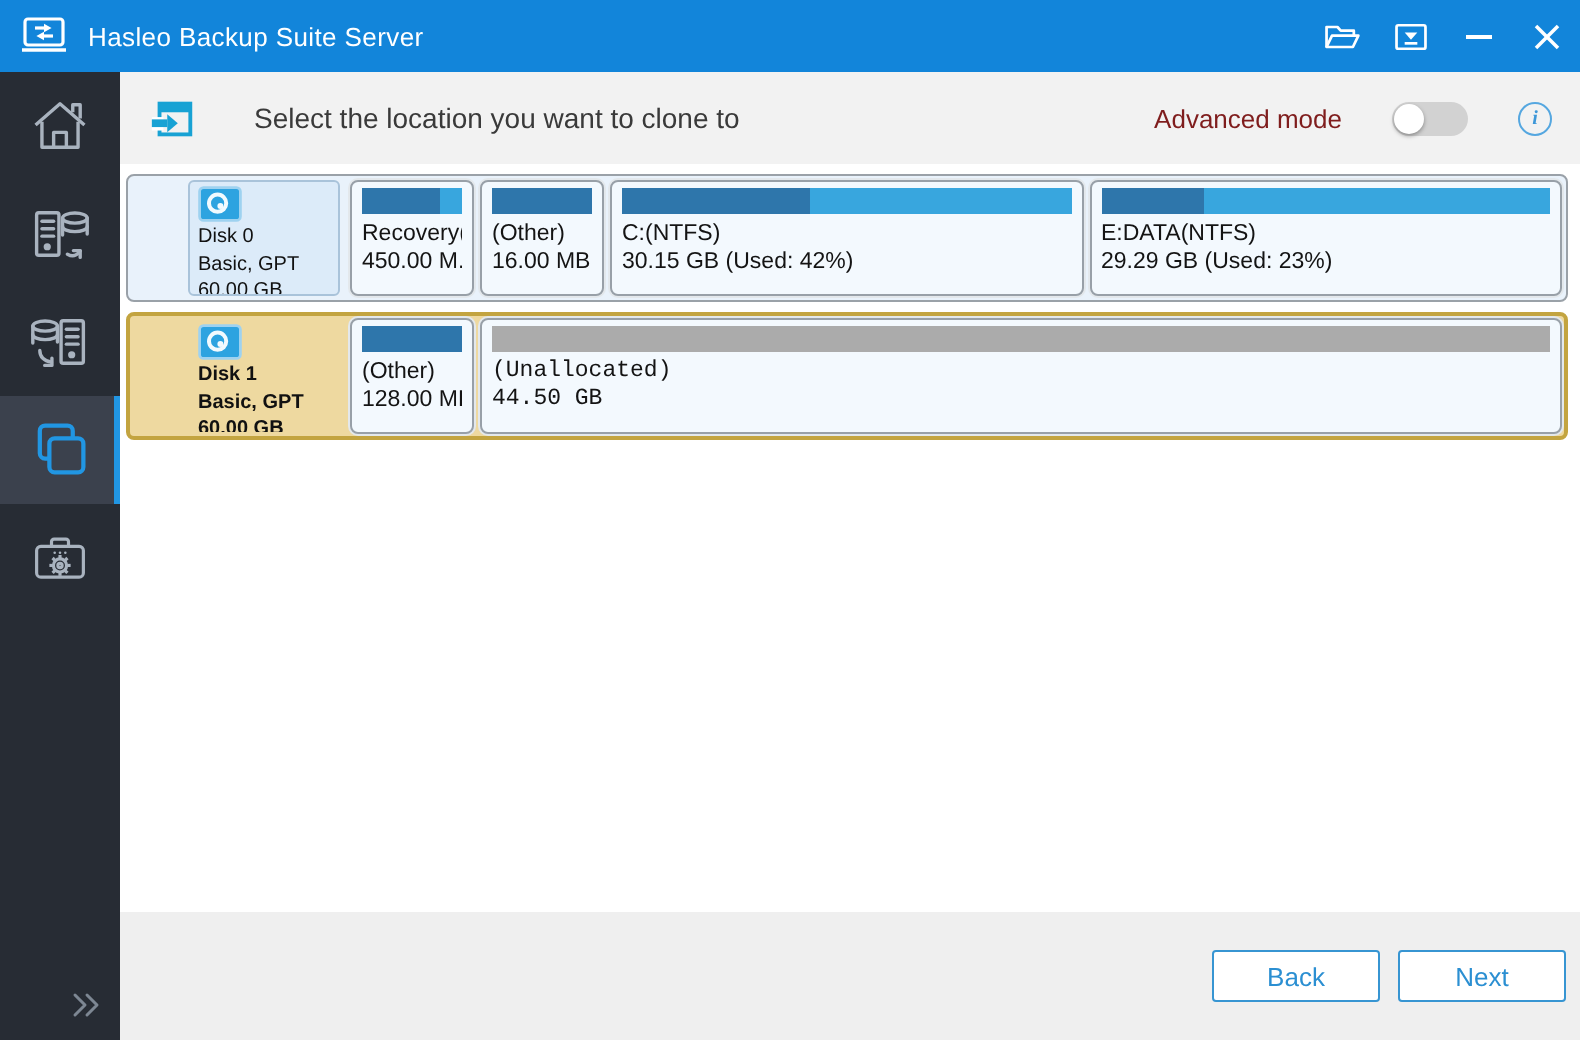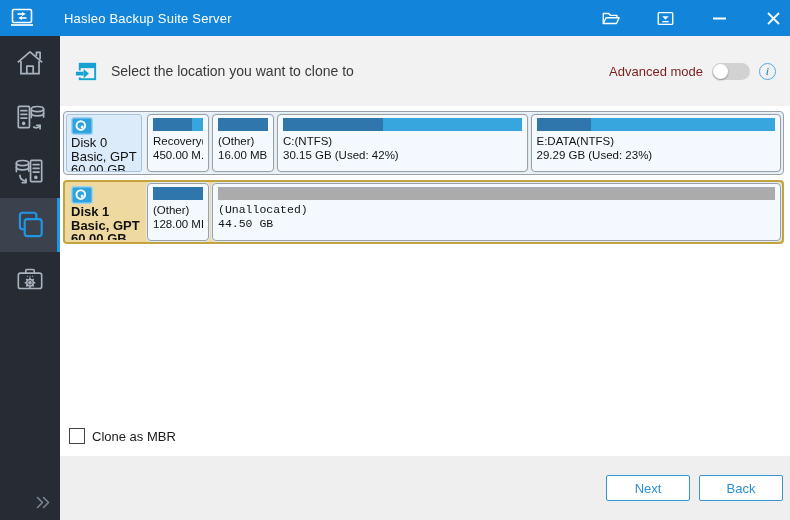--- a/index.html
+++ b/index.html
@@ -5,47 +5,47 @@
   html,body{margin:0;padding:0;}
   body{
     width:790px;height:520px;overflow:hidden;
     font-family:"Liberation Sans","DejaVu Sans",sans-serif;
     color:#1c1c1c;background:#fff;
     -webkit-font-smoothing:antialiased;
   }
   .window{width:790px;height:520px;display:flex;flex-direction:column;
     box-shadow:inset -1px 0 0 rgba(40,50,60,.35), inset 0 -1px 0 rgba(40,50,60,.55);}
   
-  .titlebar{height:36px;background:#1285da;display:flex;align-items:center;flex:0 0 36px;gap:20px;}
+  .titlebar{height:36px;background:#1285da;display:flex;align-items:center;flex:0 0 36px;}
   .app-logo{margin-left:10px;display:flex;align-items:center;}
   .titlebar-title{color:#fff;font-size:13px;margin-left:10px;flex:1;letter-spacing:.2px;}
   .win-ctrl{width:34px;height:36px;display:flex;align-items:center;justify-content:center;cursor:default;}
   
   .body-row{flex:1;display:flex;min-height:0;}
   .sidebar{width:60px;flex:0 0 60px;background:#272c34;display:flex;flex-direction:column;}
   .side-item{height:54px;display:flex;align-items:center;justify-content:center;cursor:pointer;}
   .side-item.selected{background:#3b414d;box-shadow:inset -3px 0 0 #2196e3;}
   .side-collapse{margin-top:auto;display:flex;justify-content:flex-end;padding:8px 8px 10px 0;cursor:pointer;}
   .main{flex:1;display:flex;flex-direction:column;min-width:0;}
   
-  .header{height:46px;flex:0 0 46px;background:#f2f2f2;display:flex;align-items:center;padding:12px 14px;}
+  .header{height:46px;flex:0 0 46px;background:#f2f2f2;display:flex;align-items:center;padding:0 14px;gap:16px;}
   .header-icon{margin-right:12px;display:flex;}
   .header-title{font-size:14px;color:#3a3a3a;flex:1;}
   .adv-label{font-size:13px;color:#7f1d1d;margin-right:9px;}
   .toggle{width:38px;height:17px;border-radius:9px;background:#d2d2d2;position:relative;cursor:pointer;margin-right:9px;}
   .toggle .knob{position:absolute;left:1px;top:1px;width:15px;height:15px;border-radius:50%;background:#fff;box-shadow:0 1px 2px rgba(0,0,0,.35);}
   .info-icon{width:15px;height:15px;border-radius:50%;border:1px solid #55a7e0;color:#3d97d8;
     font-size:10px;line-height:15px;text-align:center;font-family:"Liberation Serif",serif;font-style:italic;font-weight:bold;cursor:pointer;}
   
   .content{flex:1;background:#fff;display:flex;flex-direction:column;padding:5px 6px 0 3px;min-height:0;}
   .disk-row{display:flex;border:1px solid #9aa1a8;border-radius:4px;background:#e9f2fb;
     padding:2px;margin-bottom:5px;height:64px;box-sizing:border-box;cursor:pointer;}
   .disk-row.selected{background:#eed9a0;border:2px solid #c3a440;padding:1px;}
   .disk-info{width:76px;flex:0 0 76px;padding:2px 4px;box-sizing:border-box;border:1px solid transparent;border-radius:3px;
-    font-size:13px;line-height:13.5px;color:#111;overflow:hidden;white-space:nowrap;}
+    font-size:10px;line-height:13.5px;color:#111;overflow:hidden;white-space:nowrap;margin-left:28px;}
   .disk-row:not(.selected) .disk-info{background:#dcebf9;border-color:#a9c3da;}
   .disk-row.selected .disk-info{background:transparent;font-weight:bold;}
   .partitions{flex:1;display:flex;min-width:0;margin-left:2px;}
   .part{background:#f3f9fe;border:1px solid #98a0a8;border-radius:4px;margin-left:3px;
     padding:3px 5px;box-sizing:border-box;overflow:hidden;white-space:nowrap;cursor:pointer;
     box-shadow:0 0 0 1px #e3e8ec;}
   .part .bar{height:13px;background:#38a6de;margin-bottom:3px;overflow:hidden;}
   .part .bar.gray{background:#ababab;}
   .part .bar .used{height:100%;background:#2e76ab;}
   .part .l1,.part .l2{font-size:11.5px;line-height:14px;color:#141414;overflow:hidden;}
@@ -269,25 +269,21 @@
                 </div>
                 <div class="part" style="flex: 1 1 0px; font-family: Liberation Mono, monospace;">
                   <div class="bar gray"></div>
                   <div class="l1">(Unallocated)</div>
                   <div class="l2">44.50 GB</div>
                 </div>
               </div>
             </div>
           </div>
 
-        <div class="option-row">
-          <span class="checkbox"></span>
-          <span class="option-label">Clone as MBR</span>
-        </div>
       </div>
 
       <div class="footer">
+        <button class="btn">Back</button>
         <button class="btn">Next</button>
-        <button class="btn">Back</button>
       </div>
     </div>
   </div>
 </div>
 
 </body></html>

